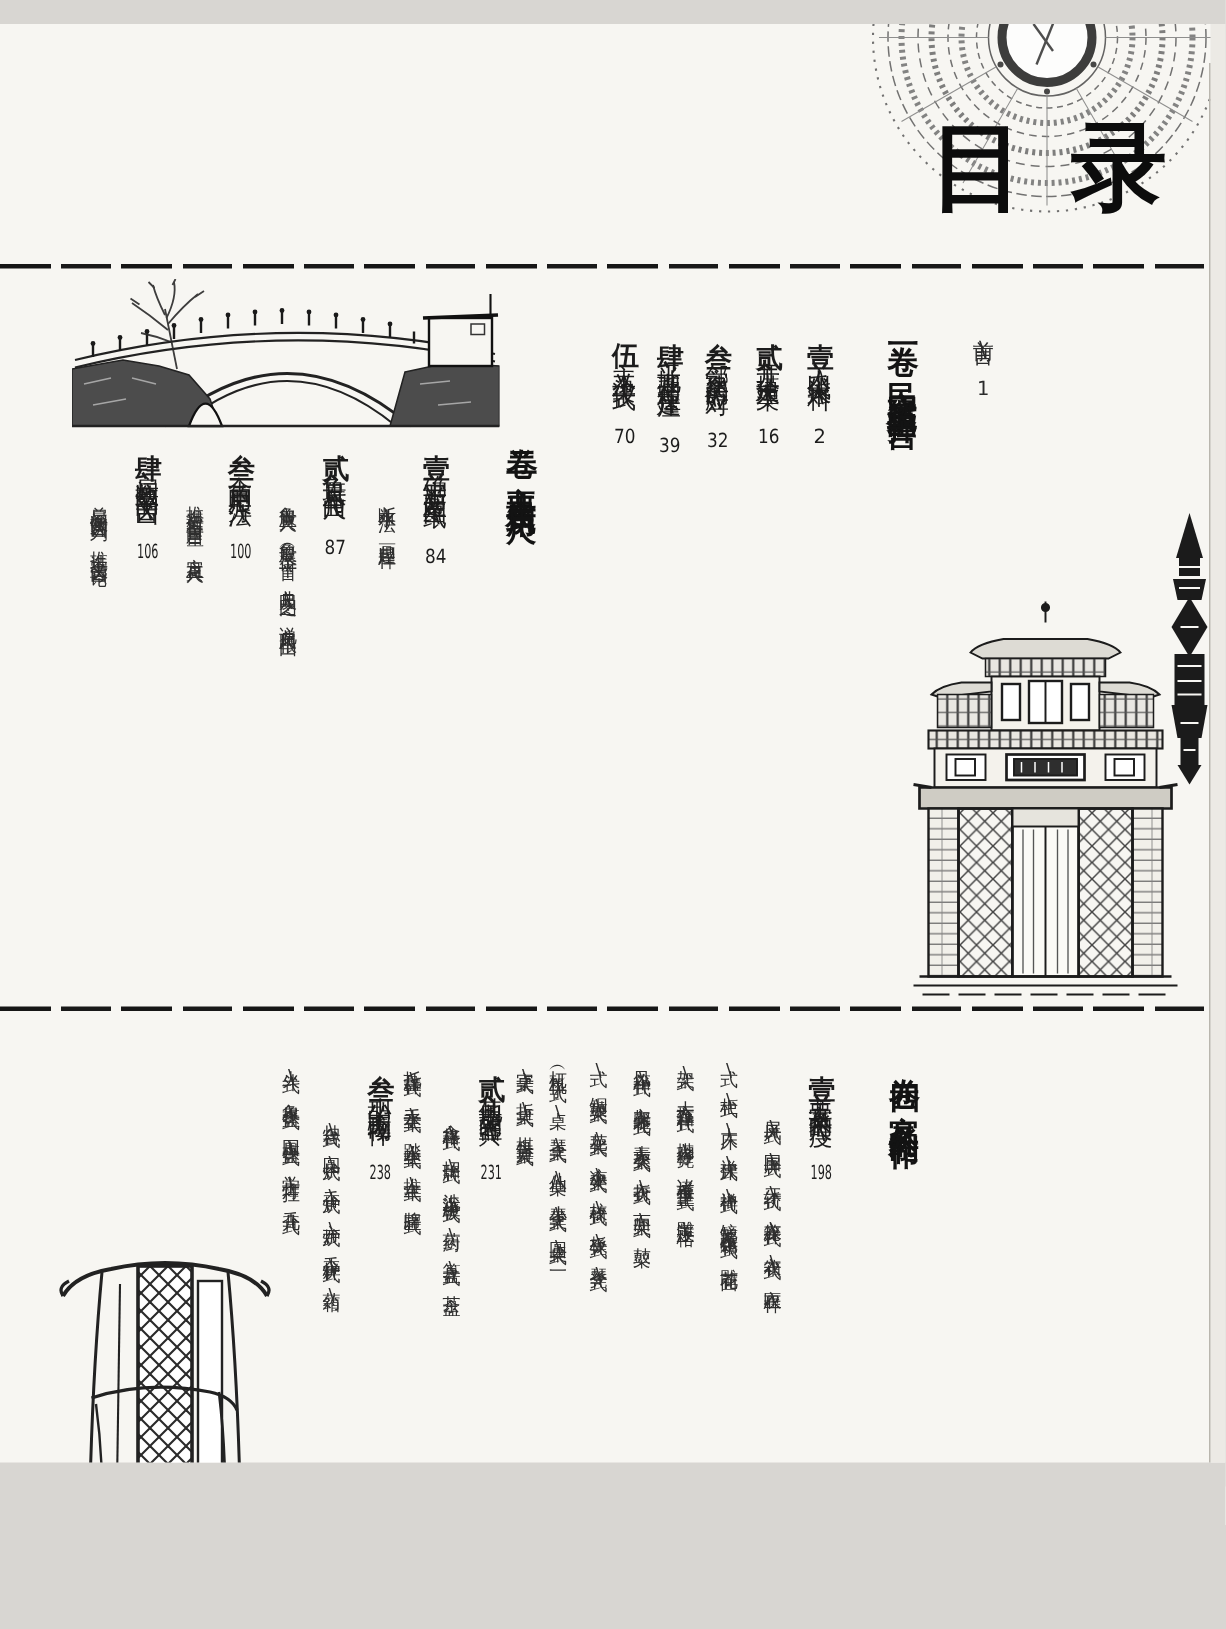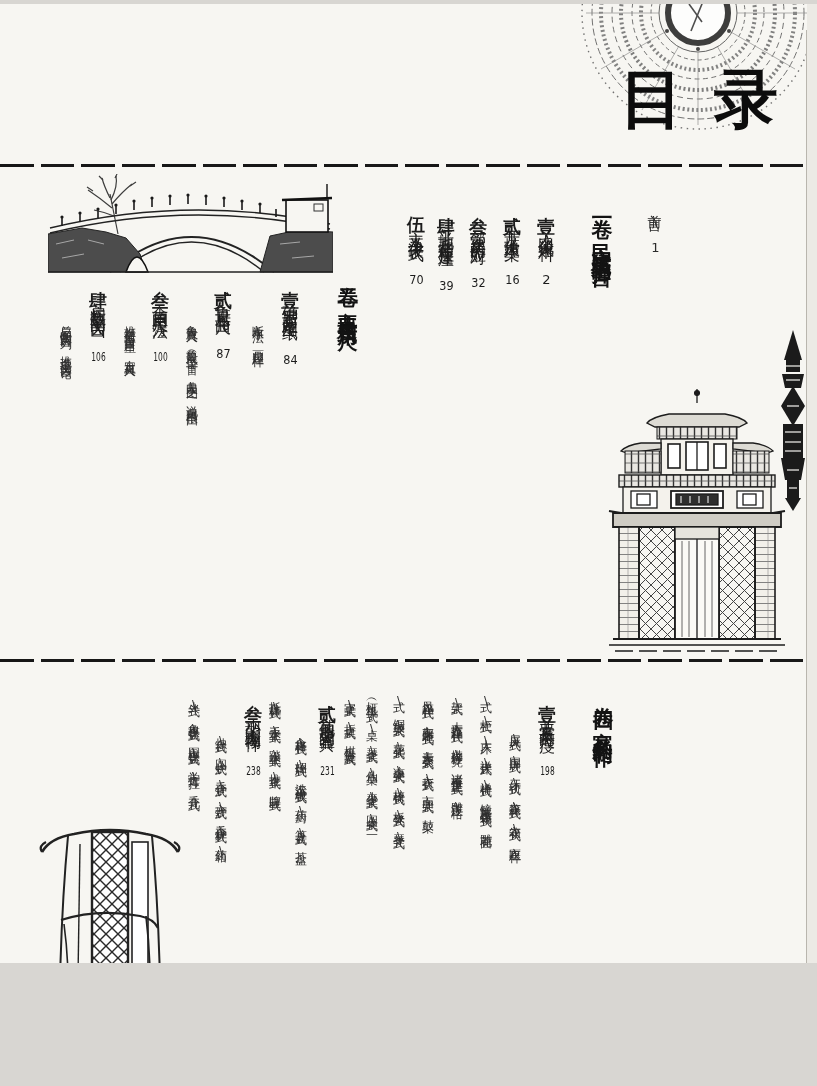--- a/index.html
+++ b/index.html
@@ -1,16 +1,16 @@
 <!DOCTYPE html>
 <html><head>
 <meta charset="utf-8">
 <style>
   html,body{margin:0;padding:0;background:#d8d6d2;}
-  #page{position:relative;width:817px;height:959px;margin:4px auto;
+  #page{position:relative;width:817px;height:959px;margin:16px auto;
         background:#f7f6f2;overflow:hidden;
         font-family:"DejaVu Sans",sans-serif;color:#1d1d1d;}
   
   .edge-strip{position:absolute;top:0;right:0;width:10px;height:1086px;background:#eceae5;}
   .edge-line{position:absolute;top:26px;left:806px;width:1px;height:1060px;background:#b9b6ae;}
   
   .rule{position:absolute;left:0;width:812px;height:3px;
         background:repeating-linear-gradient(90deg,#161616 0 34px,rgba(0,0,0,0) 34px 41px,#191919 41px 74px,rgba(0,0,0,0) 74px 81px);}
   
   .mulu{position:absolute;left:620px;top:52px;font-family:"DejaVu Serif",serif;

